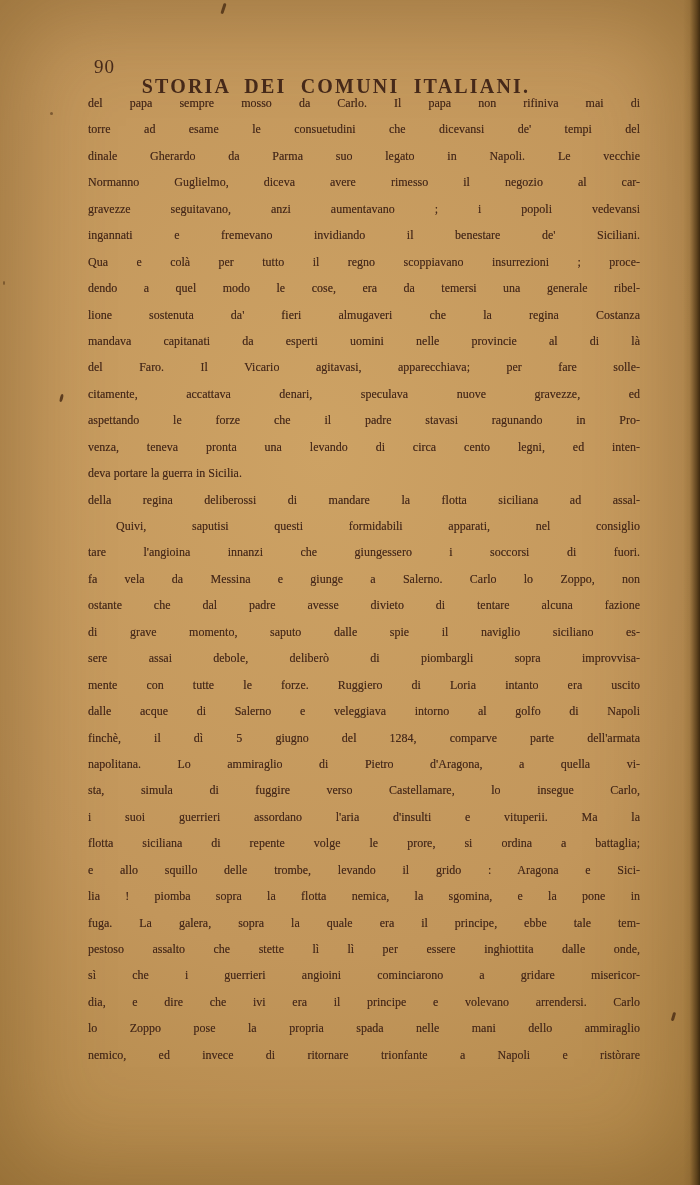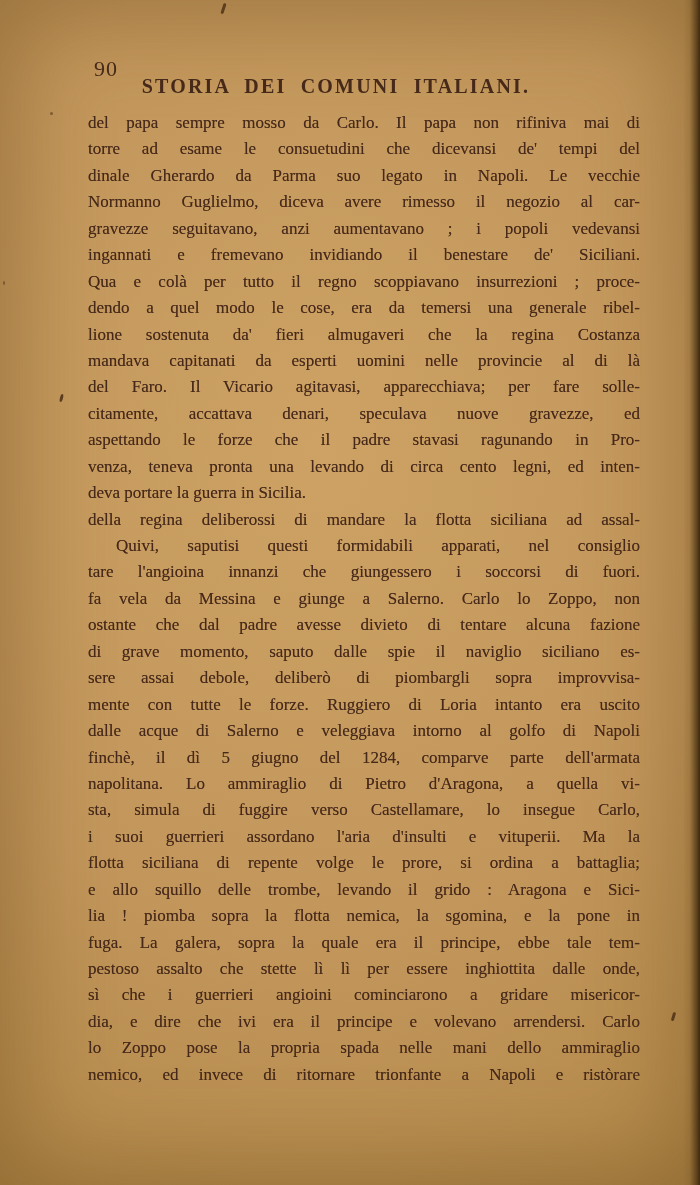--- a/index.html
+++ b/index.html
@@ -20,32 +20,31 @@
   }
   .edge-right {
     position: absolute; top: 0; right: 0; bottom: 0; width: 17px;
     background: linear-gradient(to right,
       rgba(58,39,18,0) 0%, rgba(140,104,52,0.30) 40%,
       rgba(70,48,20,0.78) 80%, rgba(40,26,9,0.95) 100%);
   }
   .header { position: absolute; top: 55px; left: 88px; width: 552px; height: 26px; }
   .page-number {
     position: absolute; left: 6px; top: 1px;
-    font-size: 22px; letter-spacing: 1px;
+    font-size: 19px; letter-spacing: 1px;
   }
   .running-title {
     position: absolute; left: 248px; top: 20px; transform: translateX(-50%);
     font-weight: bold; font-size: 20px;
     letter-spacing: 2.2px; word-spacing: 7px; white-space: nowrap;
   }
   .body-text {
     position: absolute; top: 90px; left: 88px; width: 552px;
-    font-size: 17px; line-height: 26.45px;
+    font-size: 12px; line-height: 26.45px;
     text-shadow: 0 0 0.5px rgba(71, 42, 25, 0.55);
-    margin-top: 20px;
   }
   .line {
     height: 26.45px;
     text-align: justify;
     text-align-last: justify;
   }
   .line.indent { text-indent: 28px; }
   .line.no-just { text-align-last: left; }
   .ink-mark { position: absolute; background: #4a2d16; border-radius: 2px; opacity: 0.85; }
   .mark-slash  { left: 222px; top: 3px;    width: 2.5px; height: 11px; transform: rotate(18deg); }

